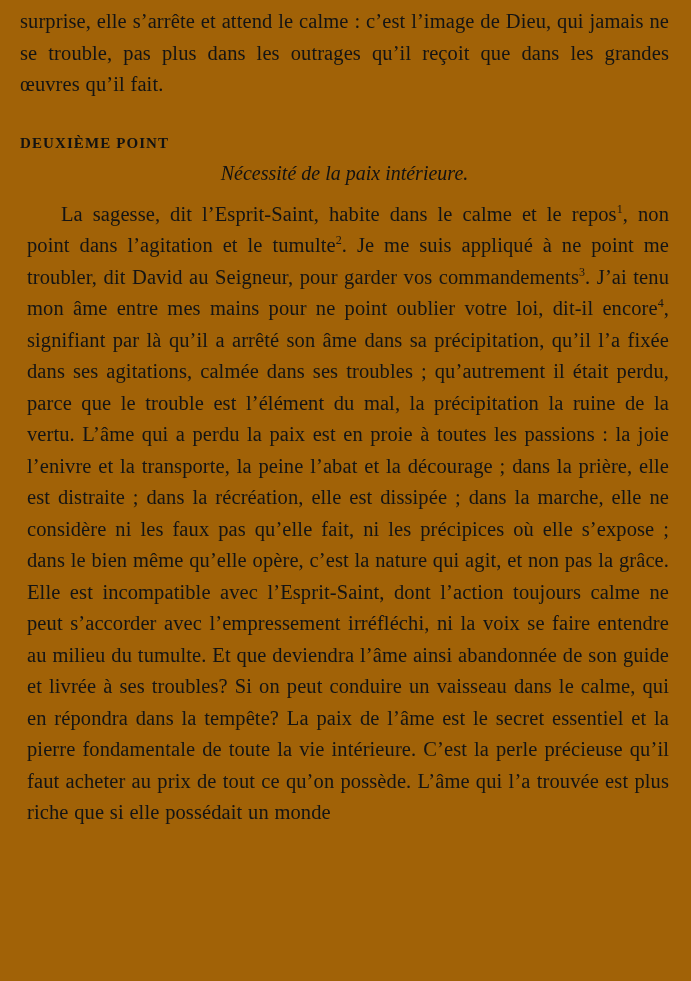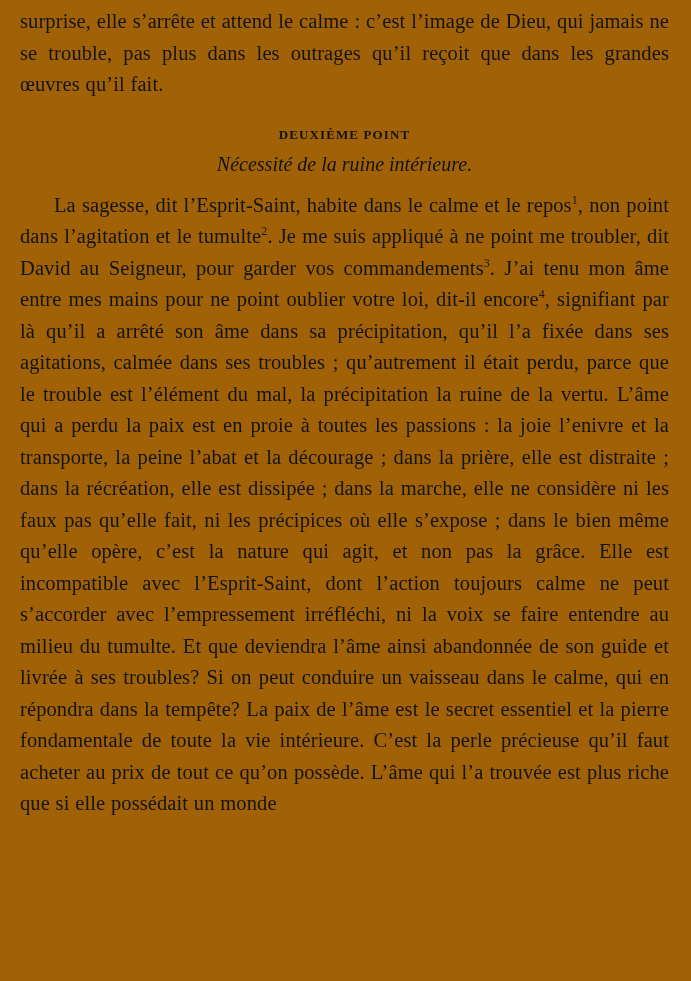--- a/index.html
+++ b/index.html
@@ -33,25 +33,26 @@
     margin: 0;
     color: #141414;
     letter-spacing: 0.1px;
     word-spacing: 0.5px;
   }
   .para.continued {
     text-indent: 0;
   }
   .para.indented {
     text-indent: 34px;
+    margin-left: 7px;
   }
   .section-head {
-    text-align: center;
-    margin: 16px 0 0 0;
-    font-size: 13px;
+    text-align: left;
+    margin: 24px 0 0 0;
+    font-size: 15px;
     letter-spacing: 1.1px;
     font-variant: small-caps;
     text-transform: uppercase;
     color: #121212;
     font-weight: 700;
   }
   .section-subhead {
     text-align: center;
     margin: 10px 0 14px 0;
     font-size: 20px;
@@ -72,20 +73,20 @@
 
 <div class="page">
   <div class="page-inner">
 
     <p class="para continued">surprise, elle s’arrête et attend le calme : c’est l’image de Dieu, qui jamais ne se trouble, pas plus dans les outrages qu’il reçoit que dans les grandes œuvres qu’il fait.</p>
 
     <div class="block-gap"></div>
 
     <div class="section-head">DEUXIÈME POINT</div>
 
-    <div class="section-subhead">Nécessité de la ruine intérieure.</div>
+    <div class="section-subhead">Nécessité de la paix intérieure.</div>
 
     <p class="para indented">
       <span>La sagesse, dit l’Esprit-Saint, habite dans le calme et le repos</span><sup class="note">1</sup><span>, non point dans l’agitation et le tumulte</span><sup class="note">2</sup><span>. Je me suis appliqué à ne point me troubler, dit David au Seigneur, pour garder vos commandements</span><sup class="note">3</sup><span>. J’ai tenu mon âme entre mes mains pour ne point oublier votre loi, dit-il encore</span><sup class="note">4</sup><span>, signifiant par là qu’il a arrêté son âme dans sa précipitation, qu’il l’a fixée dans ses agitations, calmée dans ses troubles ; qu’autrement il était perdu, parce que le trouble est l’élément du mal, la précipitation la ruine de la vertu. L’âme qui a perdu la paix est en proie à toutes les passions : la joie l’enivre et la transporte, la peine l’abat et la décourage ; dans la prière, elle est distraite ; dans la récréation, elle est dissipée ; dans la marche, elle ne considère ni les faux pas qu’elle fait, ni les précipices où elle s’expose ; dans le bien même qu’elle opère, c’est la nature qui agit, et non pas la grâce. Elle est incompatible avec l’Esprit-Saint, dont l’action toujours calme ne peut s’accorder avec l’empressement irréfléchi, ni la voix se faire entendre au milieu du tumulte. Et que deviendra l’âme ainsi abandonnée de son guide et livrée à ses troubles? Si on peut conduire un vaisseau dans le calme, qui en répondra dans la tempête? La paix de l’âme est le secret essentiel et la pierre fondamentale de toute la vie intérieure. C’est la perle précieuse qu’il faut acheter au prix de tout ce qu’on possède. L’âme qui l’a trouvée est plus riche que si elle possédait un monde</span>
     </p>
 
   </div>
 </div>
 
 </body></html>

